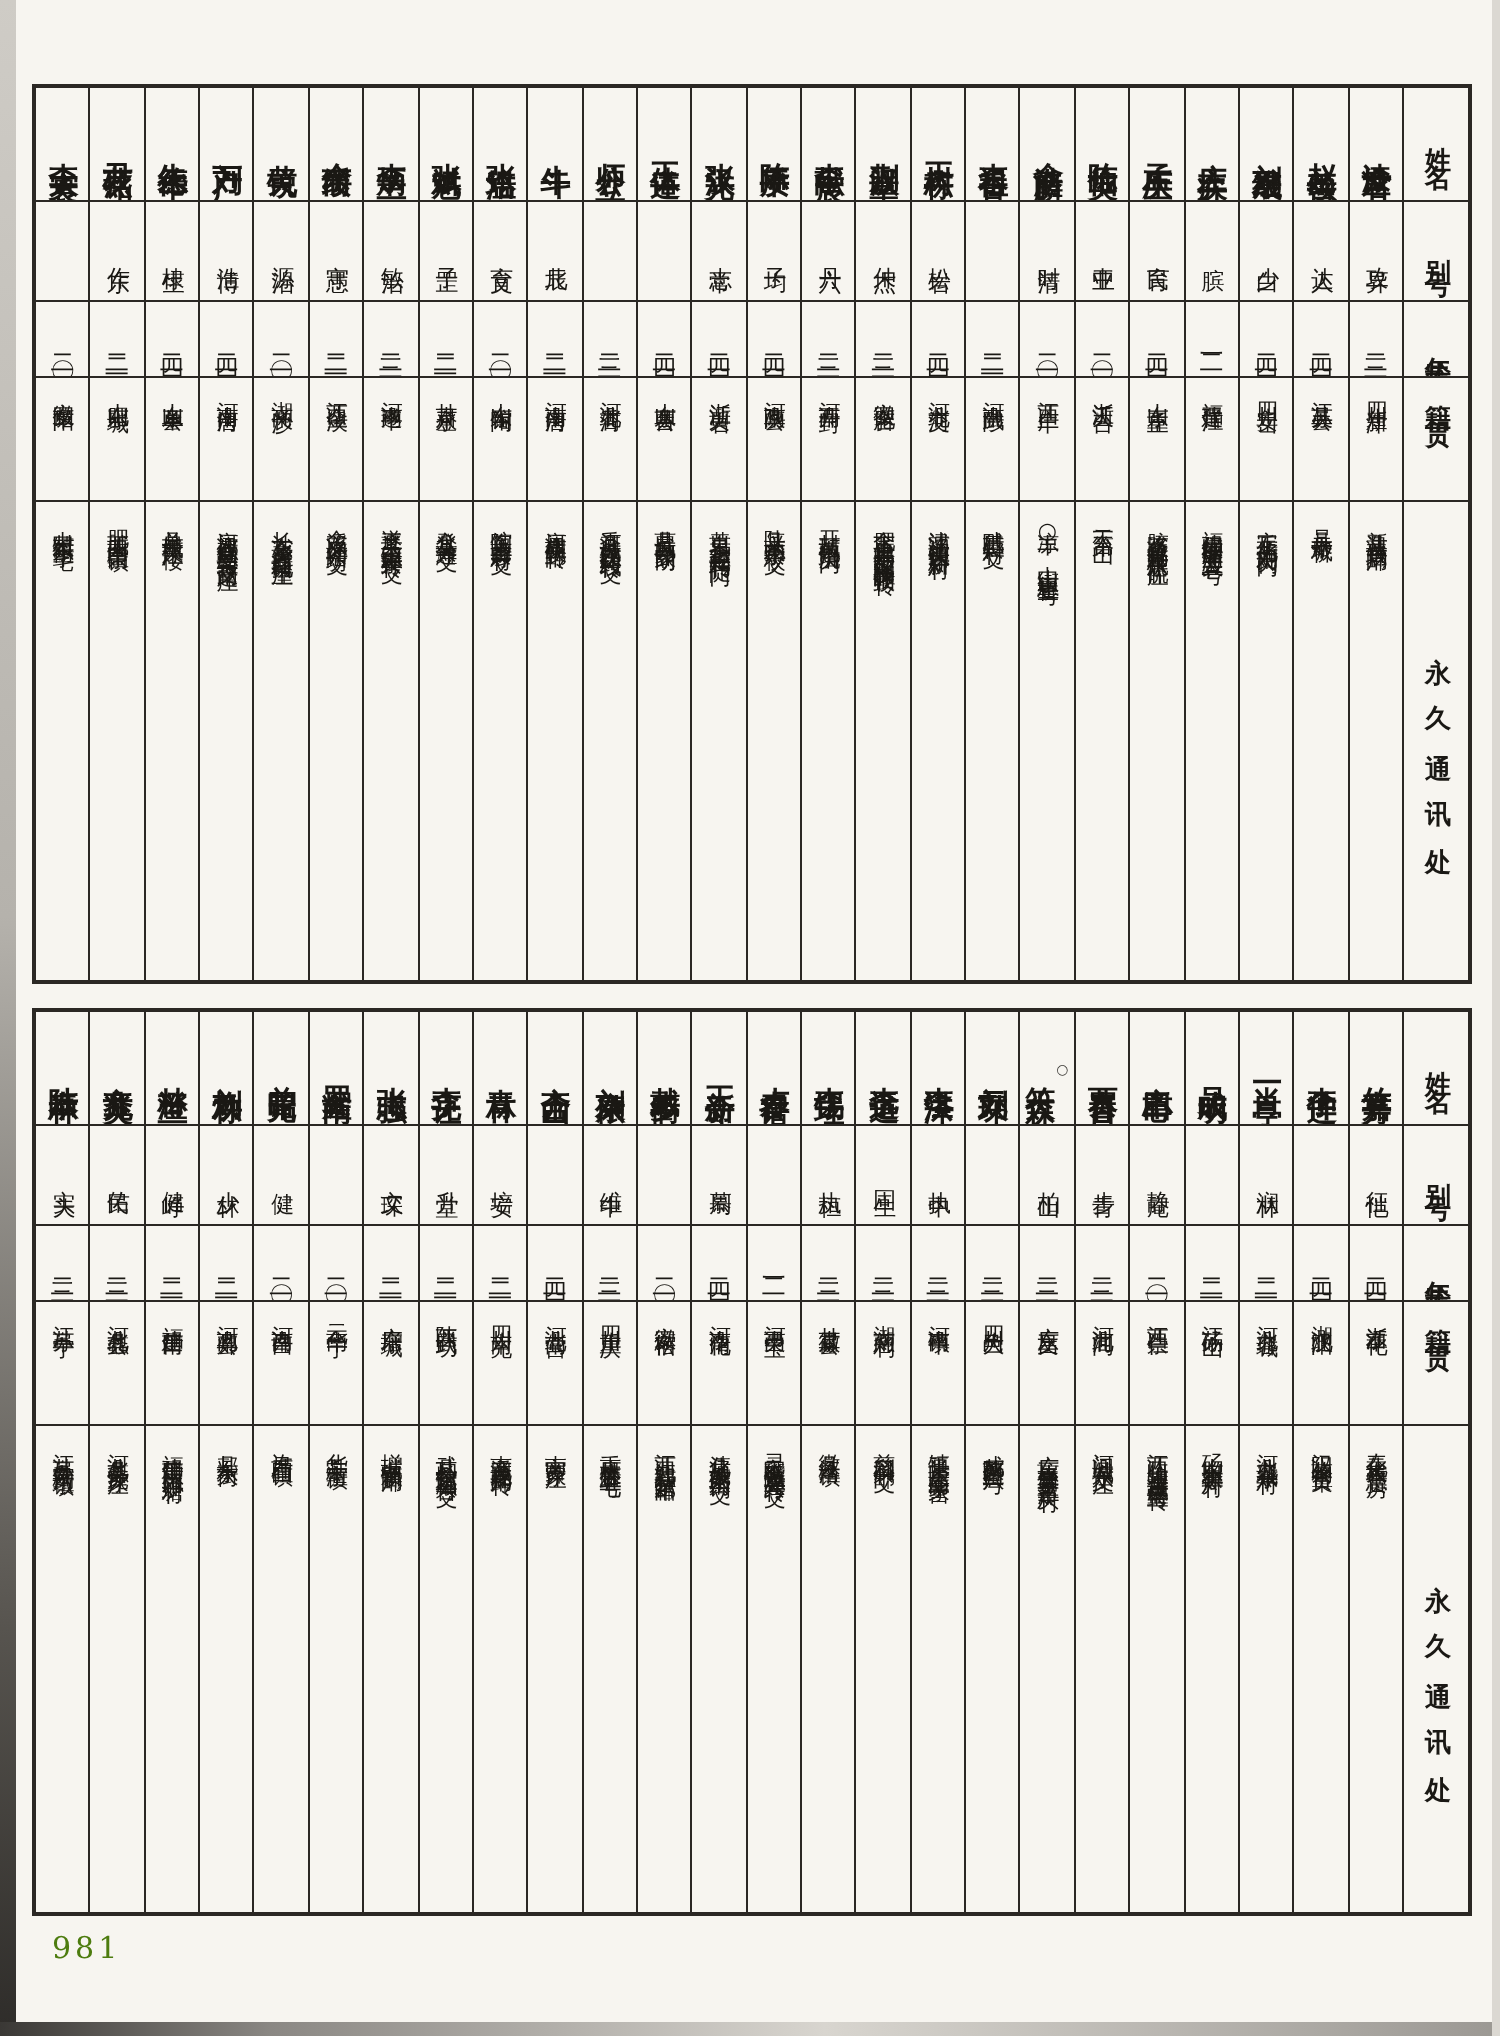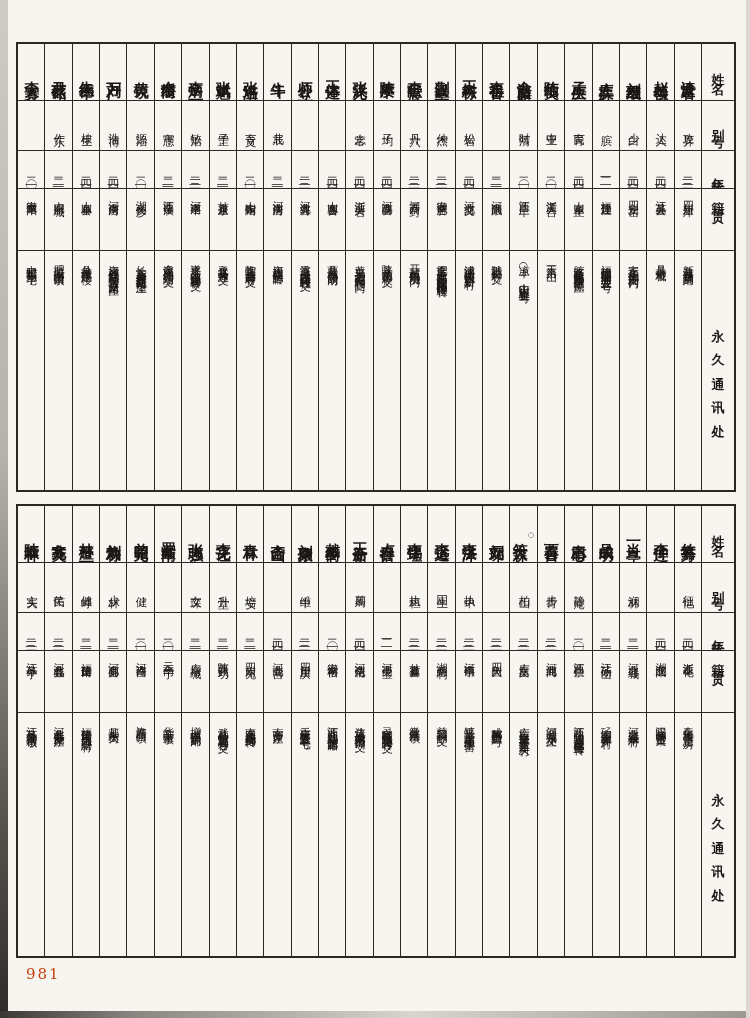--- a/index.html
+++ b/index.html
@@ -58,21 +58,21 @@
   .hdr .c-alias .t-h{letter-spacing:7px;}
   .hdr .c-age .t-h{letter-spacing:2px;}
   .hdr .c-native .t-h{letter-spacing:9px;}
   .hdr .c-addr{align-items:center;}
   .hdr .c-addr .t-h{letter-spacing:24px;padding-top:10px;}
 
   .page-number{
     position:absolute;left:26px;top:965px;
     font-size:15px;letter-spacing:2px;
     font-family:"DejaVu Serif","Liberation Serif",serif;
-    color:#c2410c;
+    color:#4d7c0f;
   }
 </style>
 </head>
 <body>
 
 <div class="edge-left"></div>
 <div class="edge-bottom"></div>
 <div class="edge-right"></div>
 
 <div class="grid" id="table-top">

